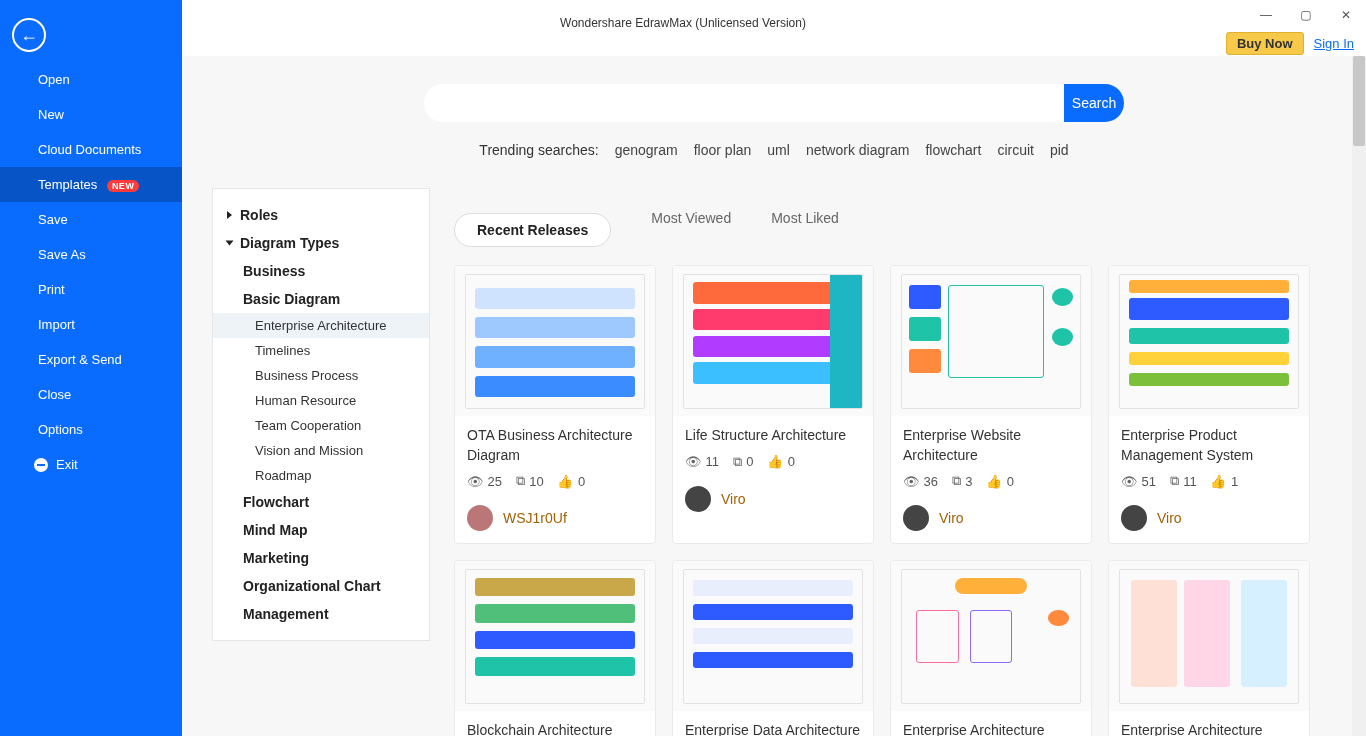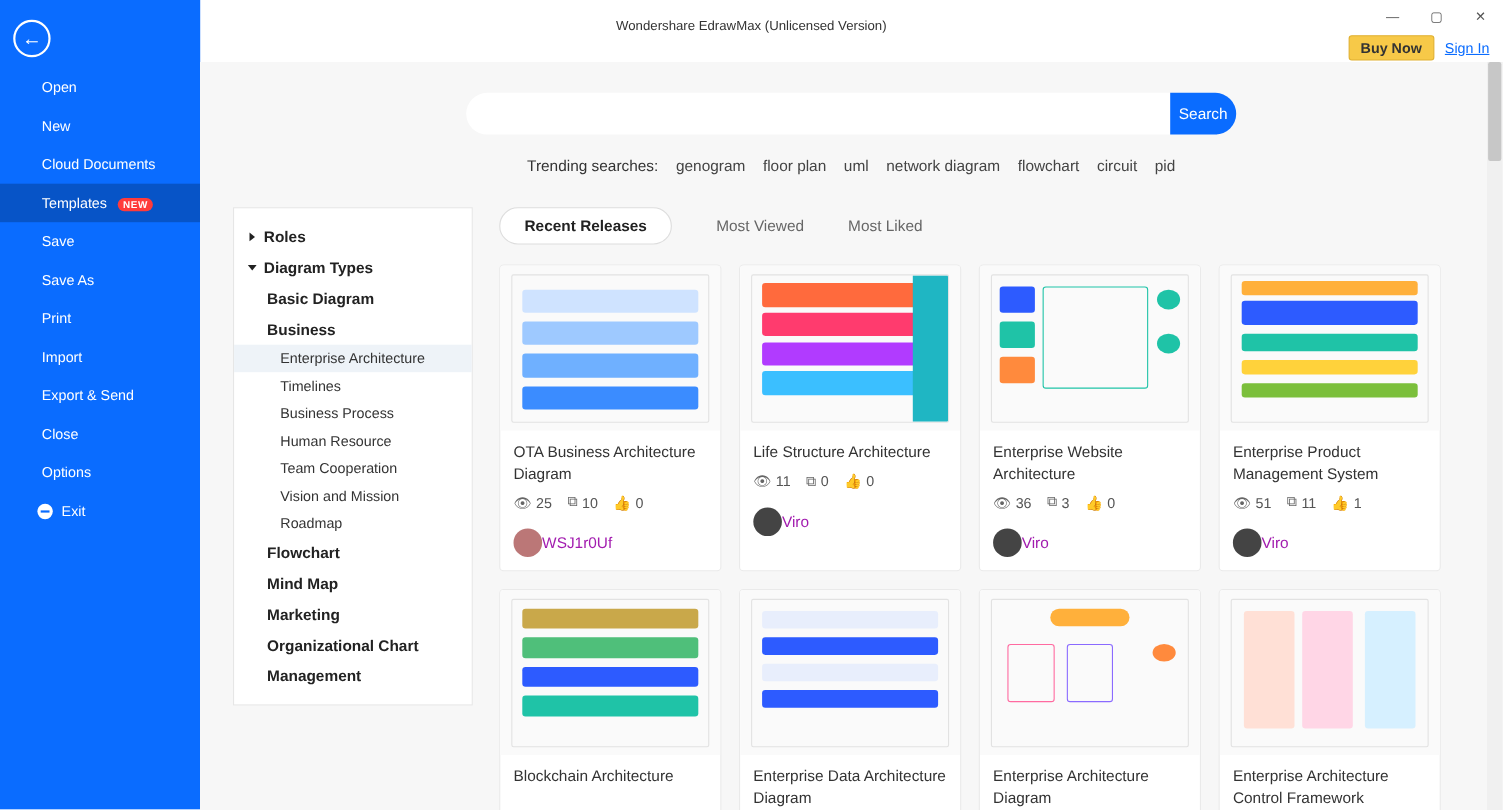--- a/index.html
+++ b/index.html
@@ -42,31 +42,31 @@
   .tree-h { padding: 6px 14px; font-weight: 700; display:flex; align-items:center; gap:8px; }
   .tree-sec { padding: 6px 18px 6px 30px; font-weight: 700; }
   .tree-sec.sel { font-weight:700; }
   .tree-leaf { padding: 5px 18px 5px 42px; font-size: 13px; color:#333; }
   .tree-leaf.selected { background: #eef3f8; }
   .caret { display:inline-block; width:0; height:0; border-left:5px solid #222; border-top:4px solid transparent; border-bottom:4px solid transparent; }
   .caret.down { transform: rotate(90deg); }
 
   .right { flex: 1; }
   .filters { display:flex; gap:40px; align-items:center; margin-bottom:18px; }
-  .filter-pill { background:#fff; border:1px solid #ddd; border-radius:20px; padding:8px 22px; font-weight:700; font-size:14px; color:#222; }
+  .filter-pill { background:#fff; border:1px solid #ddd; border-radius:20px; padding:8px 22px; font-weight:700; font-size:14px; color:#222;margin-top:25px; }
   .filter-plain { font-size:14px; color:#666; }
 
   .grid { display:flex; flex-wrap:wrap; gap:16px; }
   .card { width:202px; background:#fff; border:1px solid #eaeaea; border-radius:4px; overflow:hidden; display:flex; flex-direction:column; }
   .thumb { height:150px; background:#fafafa; display:flex; align-items:center; justify-content:center; }
   .card-title { padding:10px 12px 4px; font-size:14px; color:#333; line-height:1.4; }
   .stats { display:flex; gap:14px; padding:4px 12px 8px; font-size:13px; color:#555; align-items:center; }
   .stat { display:flex; align-items:center; gap:4px; }
   .icon-sm { font-size:13px; color:#666; }
-  .author { display:flex; align-items:center; padding:8px 12px 12px; font-size:14px; color:#a21caf; }
+  .author { display:flex; align-items:center; gap:10px; padding:8px 12px 12px; font-size:14px; color:#a16207; }
   .avatar { width:26px; height:26px; border-radius:50%; background:#444; }
 
   .vscroll-track { position:absolute; right:0; top:0; width:14px; height:100%; background:#f0f0f0; }
   .vscroll-thumb { position:absolute; right:1px; top:0; width:12px; height:90px; background:#c7c7c7; border-radius:2px; }
 
   
   .th-inner { width:90%; height:90%; border:1px solid #e2e2e2; border-radius:2px; position:relative; overflow:hidden; }
   .stripe { position:absolute; left:5%; right:5%; height:16%; border-radius:3px; }
 </style>
 </head>
@@ -137,22 +137,22 @@
 
         <div class="tree">
           <div class="tree-h">
             <span class="caret"></span>
             <span>Roles</span>
           </div>
           <div class="tree-h">
             <span class="caret down"></span>
             <span>Diagram Types</span>
           </div>
+          <div class="tree-sec sel">Business</div>
           <div class="tree-sec">Basic Diagram</div>
-          <div class="tree-sec sel">Business</div>
           <div class="tree-leaf selected">Enterprise Architecture</div>
           <div class="tree-leaf">Timelines</div>
           <div class="tree-leaf">Business Process</div>
           <div class="tree-leaf">Human Resource</div>
           <div class="tree-leaf">Team Cooperation</div>
           <div class="tree-leaf">Vision and Mission</div>
           <div class="tree-leaf">Roadmap</div>
           <div class="tree-sec">Flowchart</div>
           <div class="tree-sec">Mind Map</div>
           <div class="tree-sec">Marketing</div>

